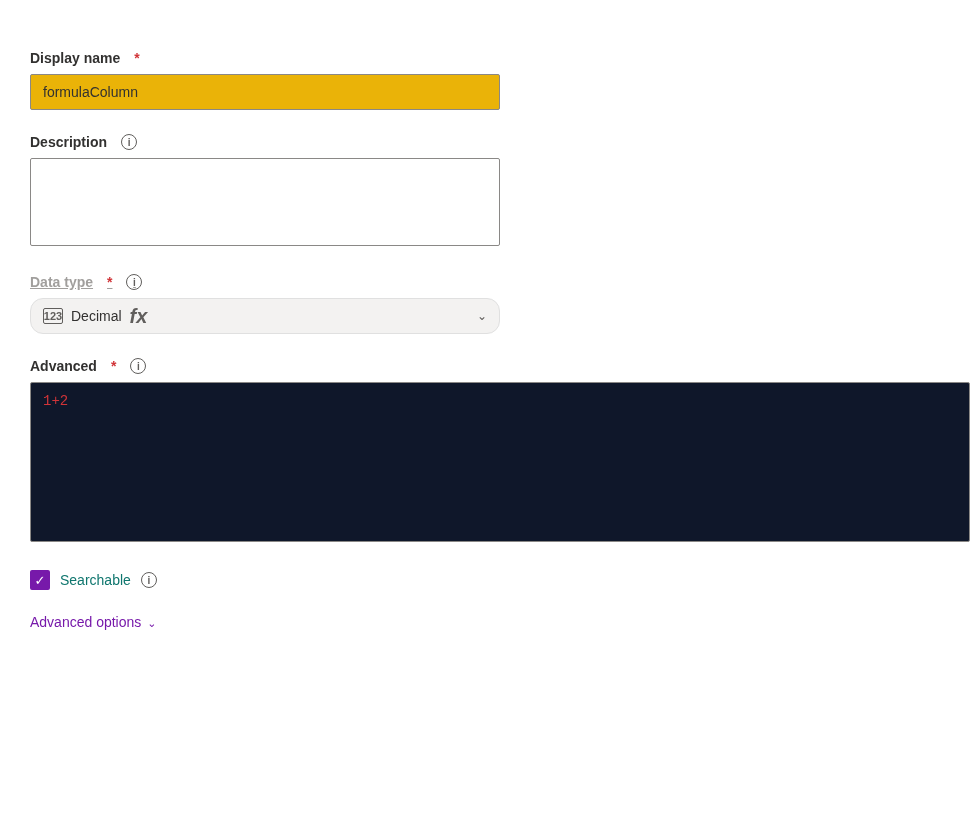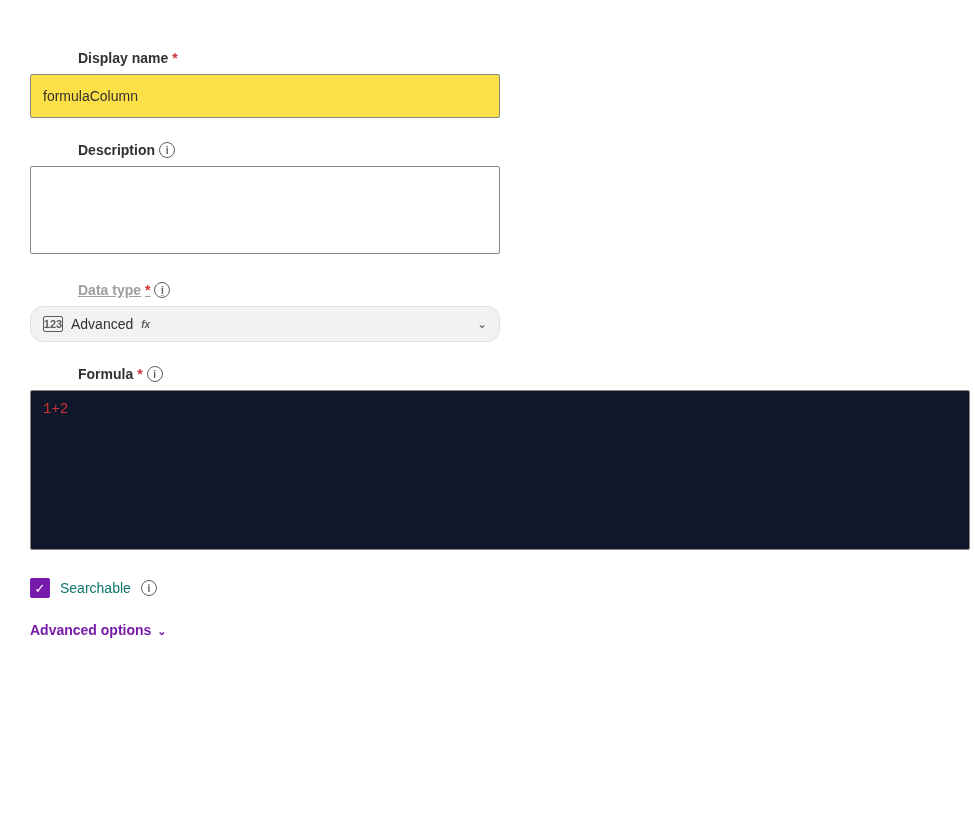--- a/index.html
+++ b/index.html
@@ -26,22 +26,21 @@
       margin-bottom: 24px;
     }
 
     .field-label {
       font-size: 14px;
       font-weight: 600;
       color: #323130;
       margin-bottom: 8px;
       display: flex;
       align-items: center;
-      gap: 4px;
-      margin-left: 48px;
+      gap: 14px;
     }
 
     .required-star {
       color: #d13438;
       font-weight: 600;
     }
 
     .info-icon {
       display: inline-flex;
       align-items: center;
@@ -52,29 +51,29 @@
       border-radius: 50%;
       font-size: 10px;
       font-weight: 600;
       color: #605e5c;
       cursor: default;
       flex-shrink: 0;
     }
 
     .text-input {
       width: 470px;
-      height: 44px;
+      height: 36px;
       border: 1px solid #8a8886;
       border-radius: 2px;
       padding: 0 12px;
       font-size: 14px;
       font-family: inherit;
       color: #323130;
       outline: none;
-      background: #fde047;
+      background: #eab308;
     }
 
     .textarea-input {
       width: 470px;
       height: 88px;
       border: 1px solid #8a8886;
       border-radius: 2px;
       padding: 8px 12px;
       font-size: 14px;
       font-family: inherit;
@@ -118,21 +117,21 @@
       border-radius: 2px;
       width: 20px;
       height: 16px;
       flex-shrink: 0;
     }
 
     .fx-icon {
       font-style: italic;
       font-weight: 600;
       color: #605e5c;
-      font-size: 10px;
+      font-size: 20px;
     }
 
     .chevron-down {
       color: #605e5c;
       font-size: 12px;
     }
 
     .formula-field-wrapper {
       position: relative;
       width: 940px;
@@ -183,21 +182,21 @@
       font-size: 14px;
       color: #0f766e;
     }
 
     .advanced-options-link {
       display: flex;
       align-items: flex-end;
       gap: 6px;
       color: #7719aa;
       font-size: 14px;
-      font-weight: 700;
+      font-weight: 400;
       cursor: pointer;
       text-decoration: none;
       width: fit-content;
     }
 
     .advanced-chevron {
       font-size: 11px;
       color: #7719aa;
     }
   </style>
@@ -224,30 +223,30 @@
 
   <div class="field-group">
     <div class="field-label" style="color: #a19f9d; font-weight: 600; text-decoration: underline;">
       <span>Data type</span>
       <span class="required-star">*</span>
       <span class="info-icon">i</span>
     </div>
     <div class="dropdown-display">
       <div class="dropdown-left">
         <span class="number-icon">123</span>
-        <span>Advanced</span>
+        <span>Decimal</span>
         <span class="fx-icon">fx</span>
       </div>
       <span class="chevron-down">⌄</span>
     </div>
   </div>
 
   <div class="field-group">
     <div class="field-label">
-      <span>Formula</span>
+      <span>Advanced</span>
       <span class="required-star">*</span>
       <span class="info-icon">i</span>
     </div>
     <div class="formula-field-wrapper">
       <textarea class="formula-textarea" style="">1+2</textarea>
     </div>
   </div>
 
   <div class="checkbox-group">
     <div class="checkbox-wrapper">

